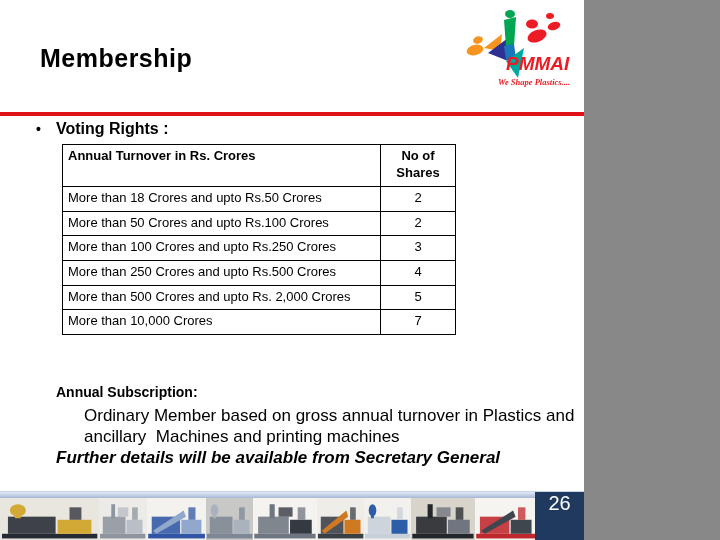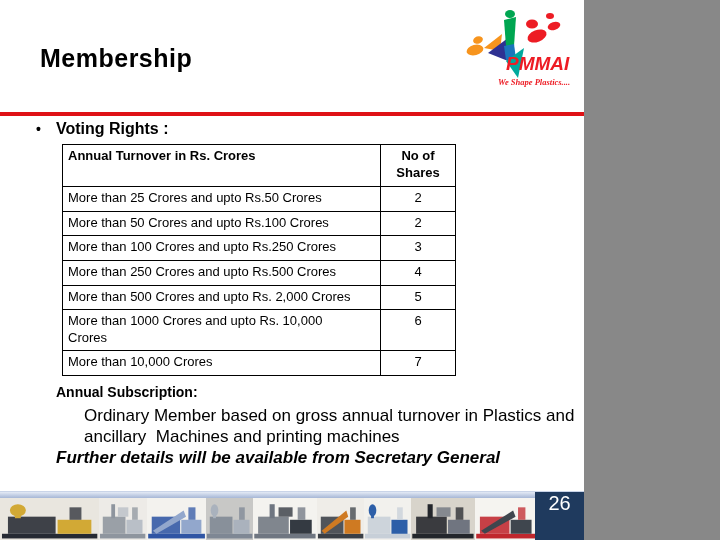--- a/index.html
+++ b/index.html
@@ -101,42 +101,38 @@
 
   <table class="vote">
     <thead>
       <tr>
         <th class="col-turnover">Annual Turnover in Rs. Crores</th>
         <th class="col-shares">No of Shares</th>
       </tr>
     </thead>
     <tbody>
       <tr class="row-std">
-        <td class="cell-turnover"><span>More than 25 Crores and upto Rs.50 Crores</span></td>
+        <td class="cell-turnover"><span>More than 18 Crores and upto Rs.50 Crores</span></td>
         <td class="cell-shares">2</td>
       </tr>
       <tr class="row-std">
         <td class="cell-turnover"><span>More than 50 Crores and upto Rs.100 Crores</span></td>
         <td class="cell-shares">2</td>
       </tr>
       <tr class="row-std">
         <td class="cell-turnover"><span>More than 100 Crores and upto Rs.250 Crores</span></td>
         <td class="cell-shares">3</td>
       </tr>
       <tr class="row-std">
         <td class="cell-turnover"><span>More than 250 Crores and upto Rs.500 Crores</span></td>
         <td class="cell-shares">4</td>
       </tr>
       <tr class="row-std">
         <td class="cell-turnover"><span>More than 500 Crores and upto Rs. 2,000 Crores</span></td>
         <td class="cell-shares">5</td>
-      </tr>
-      <tr class="row-tall">
-        <td class="cell-turnover"><span>More than 1000 Crores and upto Rs. 10,000 Crores</span></td>
-        <td class="cell-shares">6</td>
       </tr>
       <tr class="row-std">
         <td class="cell-turnover"><span>More than 10,000 Crores</span></td>
         <td class="cell-shares">7</td>
       </tr>
     </tbody>
   </table>
 
   <div class="sub-heading">Annual Subscription:</div>
   <div class="sub-line1">Ordinary Member based on gross annual turnover in Plastics and</div>

